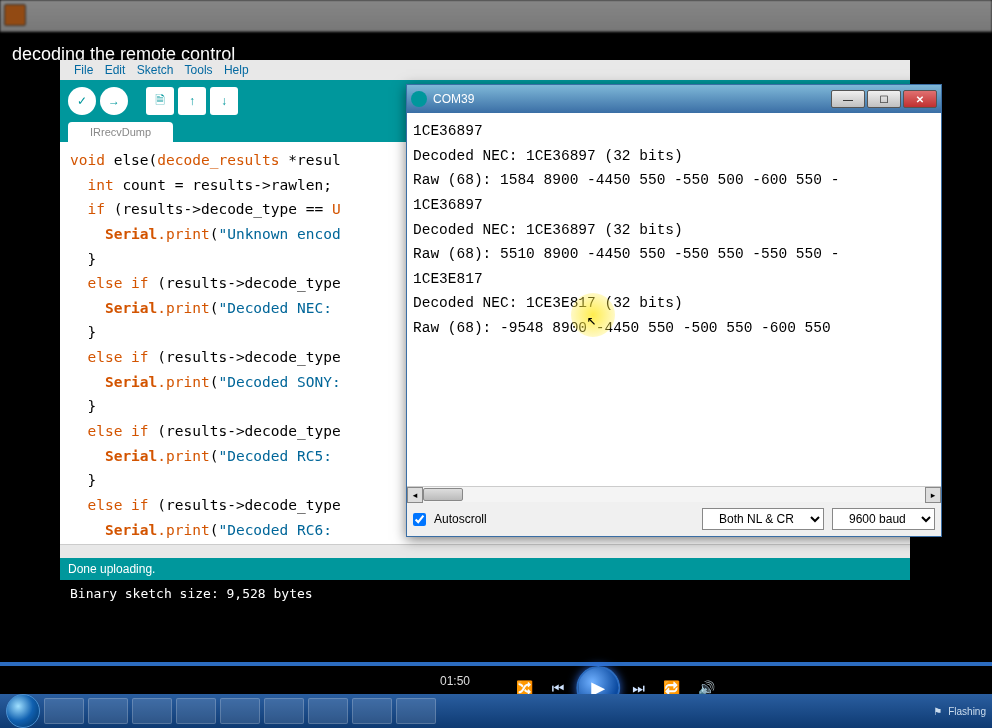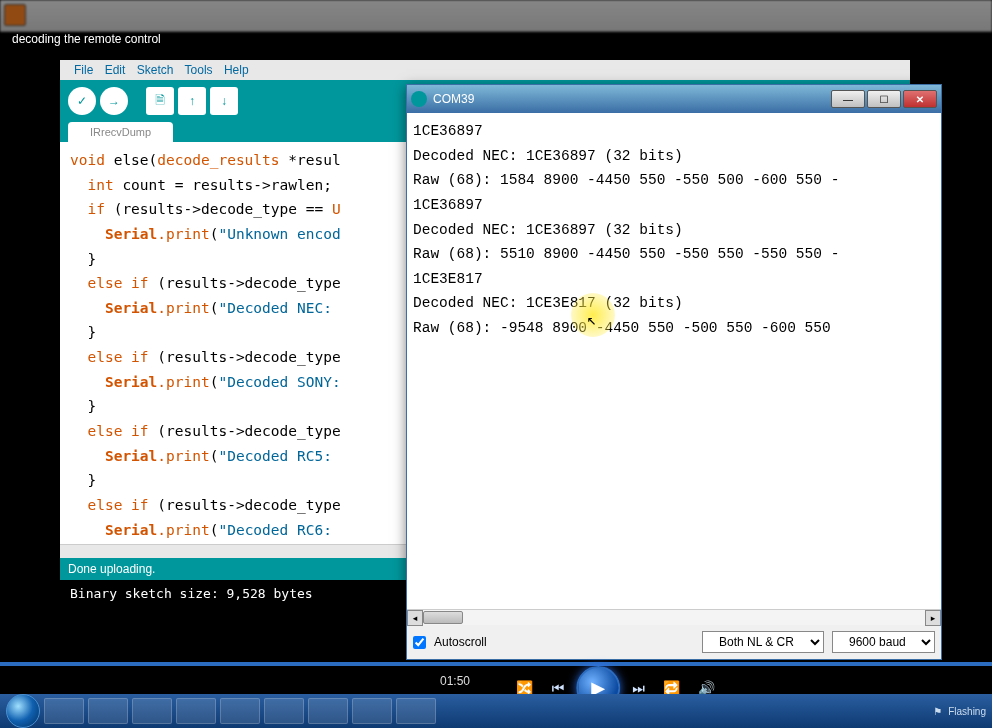--- a/index.html
+++ b/index.html
@@ -17,22 +17,22 @@
     background: linear-gradient(to bottom, #e0e0e0, #c8c8c8);
     border-bottom: 1px solid #888;
     opacity: 0.6;
     filter: blur(1px);
   }
   .top-toolbar .icon-placeholder {
     width: 22px; height: 22px; background: #f47c20; display: inline-block;
     margin: 4px; border: 1px solid #555; border-radius: 2px;
   }
   .video-title {
-    position: absolute; top: 32px; left: 12px;
-    color: #fff; font-size: 12px;
+    position: absolute; top: 44px; left: 12px;
+    color: #fff; font-size: 18px;
   }
   
   .arduino-window {
     position: absolute; top: 60px; left: 60px; width: 850px; height: 560px;
     background: #fff;
     display: flex; flex-direction: column;
     box-shadow: 0 2px 8px rgba(0,0,0,0.5);
   }
   .arduino-menu {
     background: #e8e8e8; padding: 3px 14px; font-size: 12px; color: #0369a1;
@@ -72,21 +72,21 @@
   }
   .arduino-status {
     background: #00979c; color: #fff; padding: 4px 8px; font-size: 12px;
   }
   .arduino-console {
     background: #000; color: #fff; font-family: Consolas, monospace;
     font-size: 13px; padding: 6px 10px; height: 40px;
   }
   
   .serial-window {
-    position: absolute; top: 84px; left: 406px; width: 536px; height: 576px;
+    position: absolute; top: 84px; left: 406px; width: 536px; height: 453px;
     background: #f0f0f0; border: 1px solid #3a6ea5;
     box-shadow: 0 3px 12px rgba(0,0,0,0.5);
     display: flex; flex-direction: column;
   }
   .serial-titlebar {
     height: 28px;
     background: linear-gradient(to bottom, #7fb8d8, #3a6ea5);
     display: flex; align-items: center; padding: 0 4px;
     color: #fff; font-size: 12px;
   }

